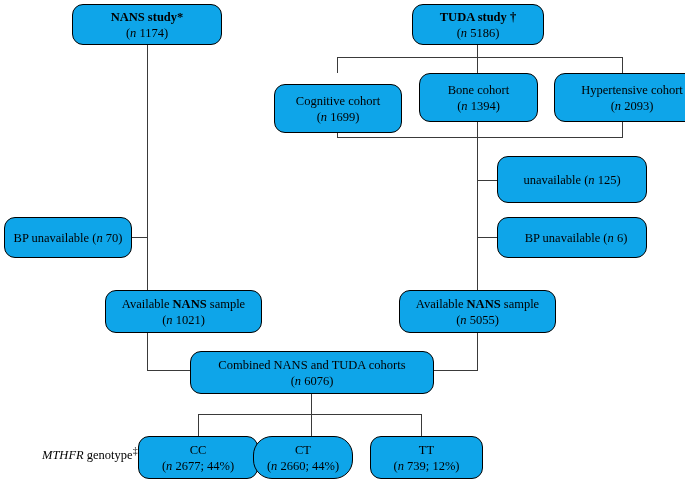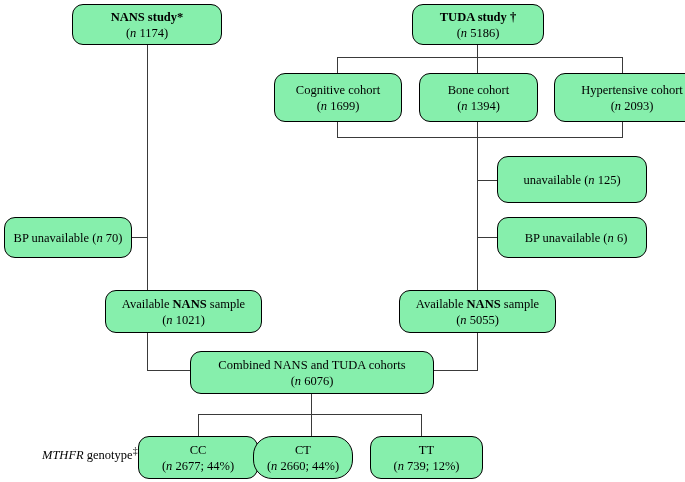--- a/index.html
+++ b/index.html
@@ -13,21 +13,21 @@
     height: 482px;
     background: #ffffff;
     font-family: "Liberation Serif", "DejaVu Serif", serif;
     overflow: hidden;
   }
   .node {
     position: absolute;
     box-sizing: border-box;
     border: 1.3px solid #000000;
     border-radius: 11px;
-    background: #86efac;
+    background: #0ea5e9;
     display: flex;
     flex-direction: column;
     align-items: center;
     justify-content: center;
     text-align: center;
     color: #000000;
     font-size: 12.5px;
     line-height: 1.28;
     z-index: 3;
     padding: 0 4px;
@@ -94,21 +94,21 @@
   <div class="node" style="left:72px; top:4px; width:150px; height:41px;">
     <span class="ln bold">NANS study*</span>
     <span class="ln">(<span class="ital">n</span>&nbsp;1174)</span>
   </div>
 
   <div class="node" style="left:412px; top:4px; width:132px; height:41px;">
     <span class="ln bold">TUDA study †</span>
     <span class="ln">(<span class="ital">n</span>&nbsp;5186)</span>
   </div>
 
-  <div class="node" style="left:274px; top:73px; width:128px; height:49px;">
+  <div class="node" style="left:274px; top:84px; width:128px; height:49px;">
     <span class="ln">Cognitive cohort</span>
     <span class="ln">(<span class="ital">n</span>&nbsp;1699)</span>
   </div>
 
   <div class="node" style="left:419px; top:73px; width:119px; height:49px;">
     <span class="ln">Bone cohort</span>
     <span class="ln">(<span class="ital">n</span>&nbsp;1394)</span>
   </div>
 
   <div class="node" style="left:554px; top:73px; width:156px; height:49px;">

